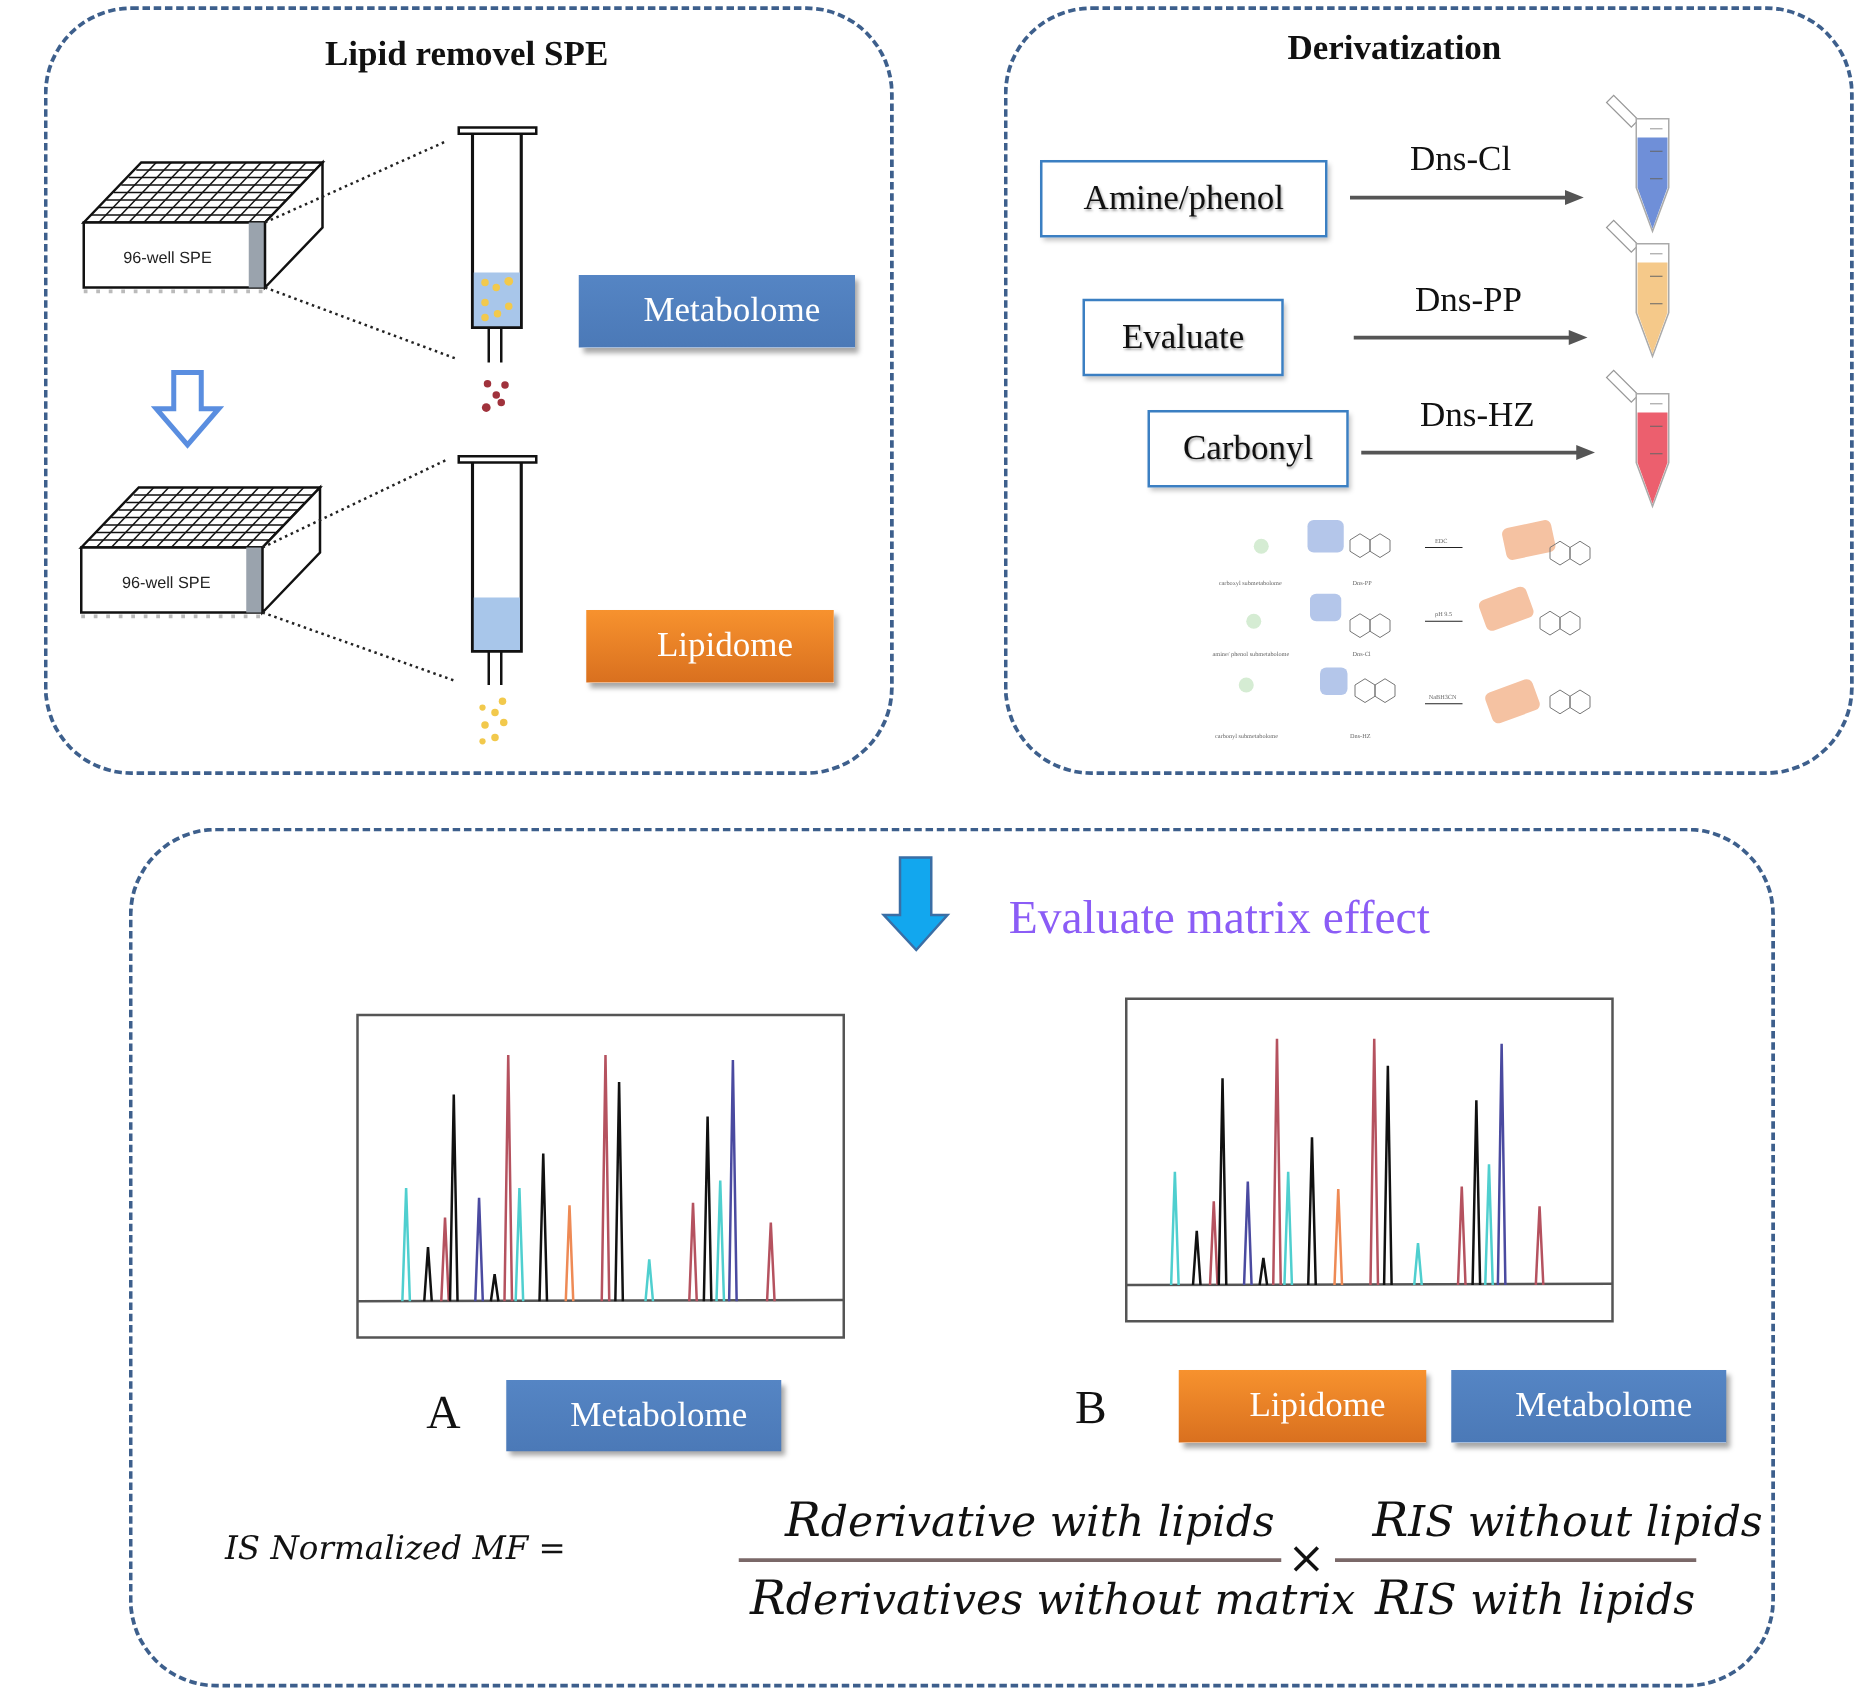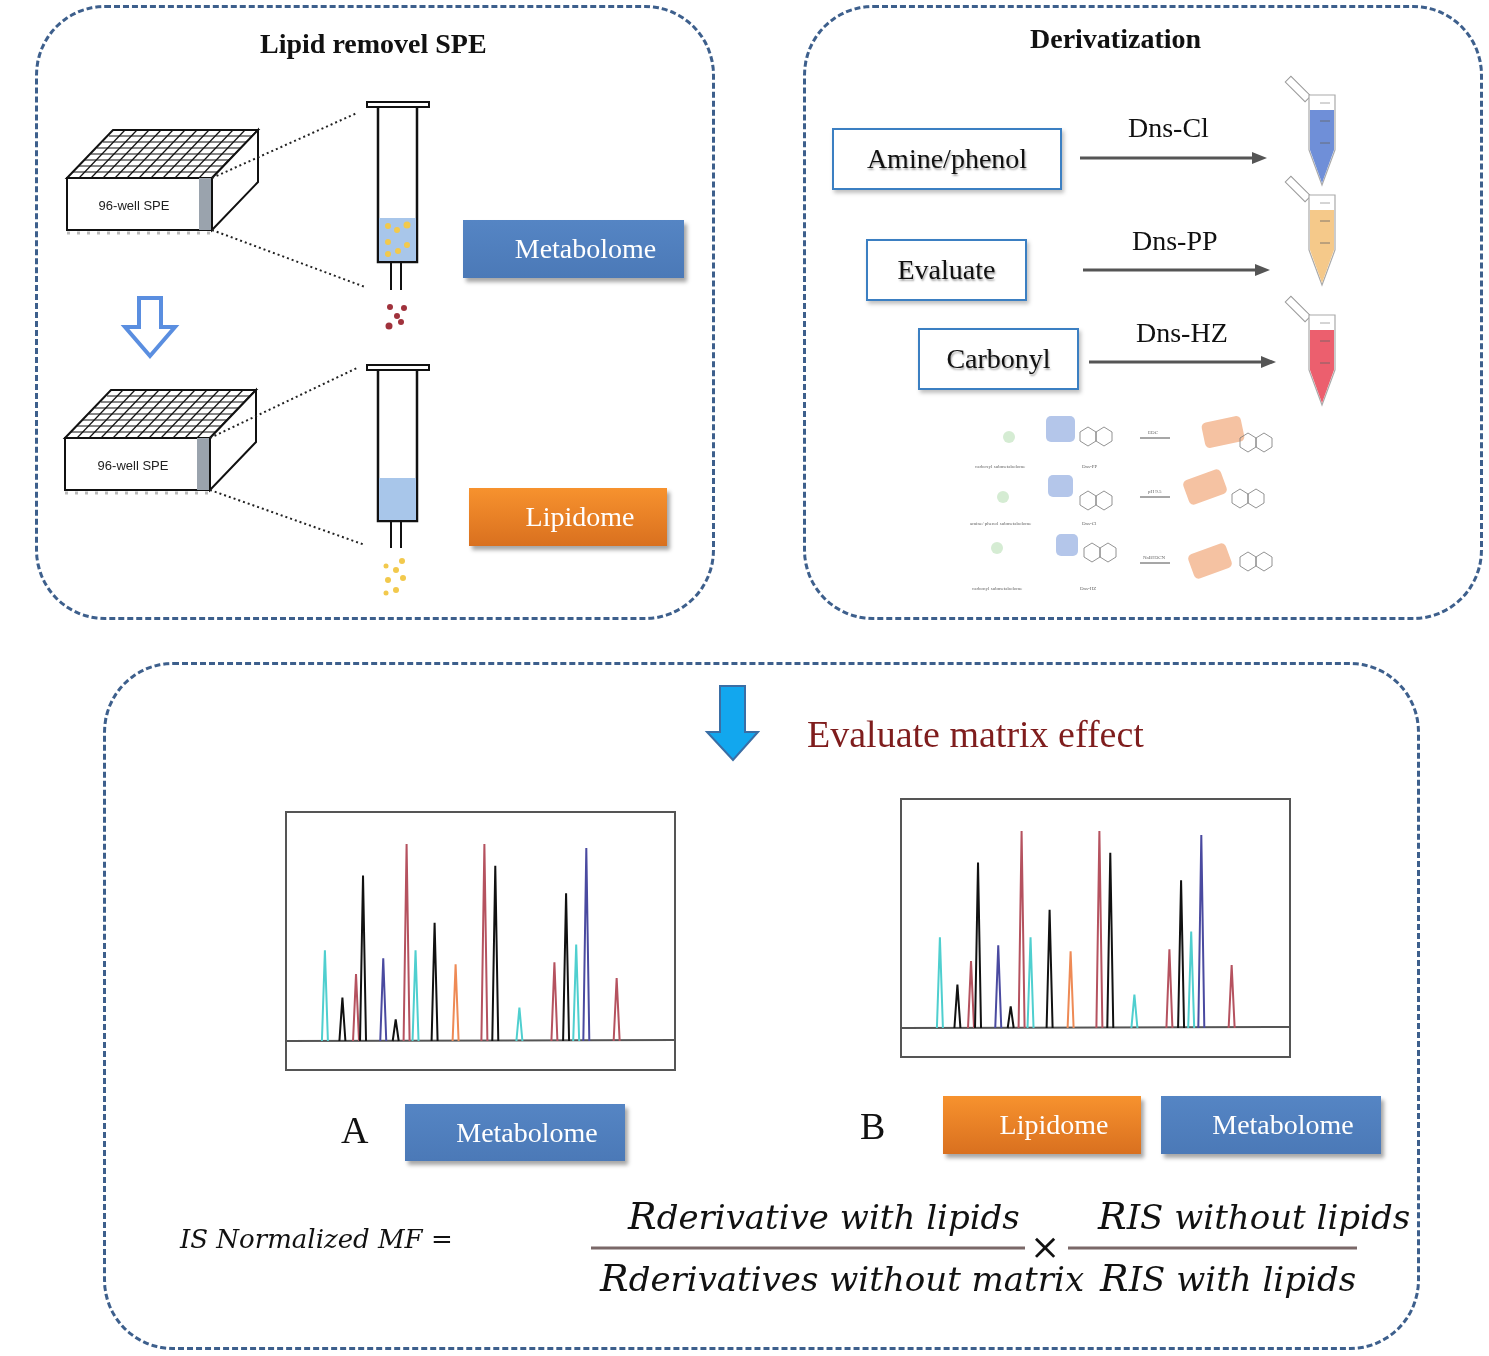--- a/index.html
+++ b/index.html
@@ -7,21 +7,21 @@
   .panel { position: absolute; border: 3px dashed #3d5f8c; border-radius: 70px; box-sizing: border-box; }
   #panel-spe { left: 35px; top: 5px; width: 680px; height: 615px; }
   #panel-deriv { left: 803px; top: 5px; width: 680px; height: 615px; }
   #panel-eval { left: 103px; top: 662px; width: 1317px; height: 688px; }
   .title { position: absolute; font-weight: bold; font-size: 28px; color: #111; }
   .label-box { position: absolute; color: #fff; font-size: 28px; display: flex; align-items: center; justify-content: center; box-shadow: 3px 4px 4px rgba(0,0,0,0.35); padding-left: 24px; }
   .blue { background: linear-gradient(#5585c4, #4b79b7); }
   .orange { background: linear-gradient(#f7922e, #d9701f); }
   .group-box { position: absolute; border: 2px solid #3b7fc2; background: #fff; font-size: 28px; color: #111; display: flex; align-items: center; justify-content: center; box-shadow: 2px 3px 4px rgba(0,0,0,0.25); text-shadow: 1px 2px 2px rgba(0,0,0,0.35); }
   .reagent { position: absolute; font-size: 28px; color: #111; }
-  .big-text { position: absolute; font-size: 38px; color: #7f1d1d; }
+  .big-text { position: absolute; font-size: 38px; color: #8b5cf6; }
   .letter { position: absolute; font-size: 38px; color: #111; }
   svg { position: absolute; overflow: visible; }
   .formula { position: absolute; font-family: "DejaVu Serif", serif; font-style: italic; color: #111; }
   .sub { font-size: 34px; }
 </style>
 </head>
 <body>
 
 <div class="panel" id="panel-spe">
   <div class="title" style="left:222px; top:20px;">Lipid removel SPE</div>

